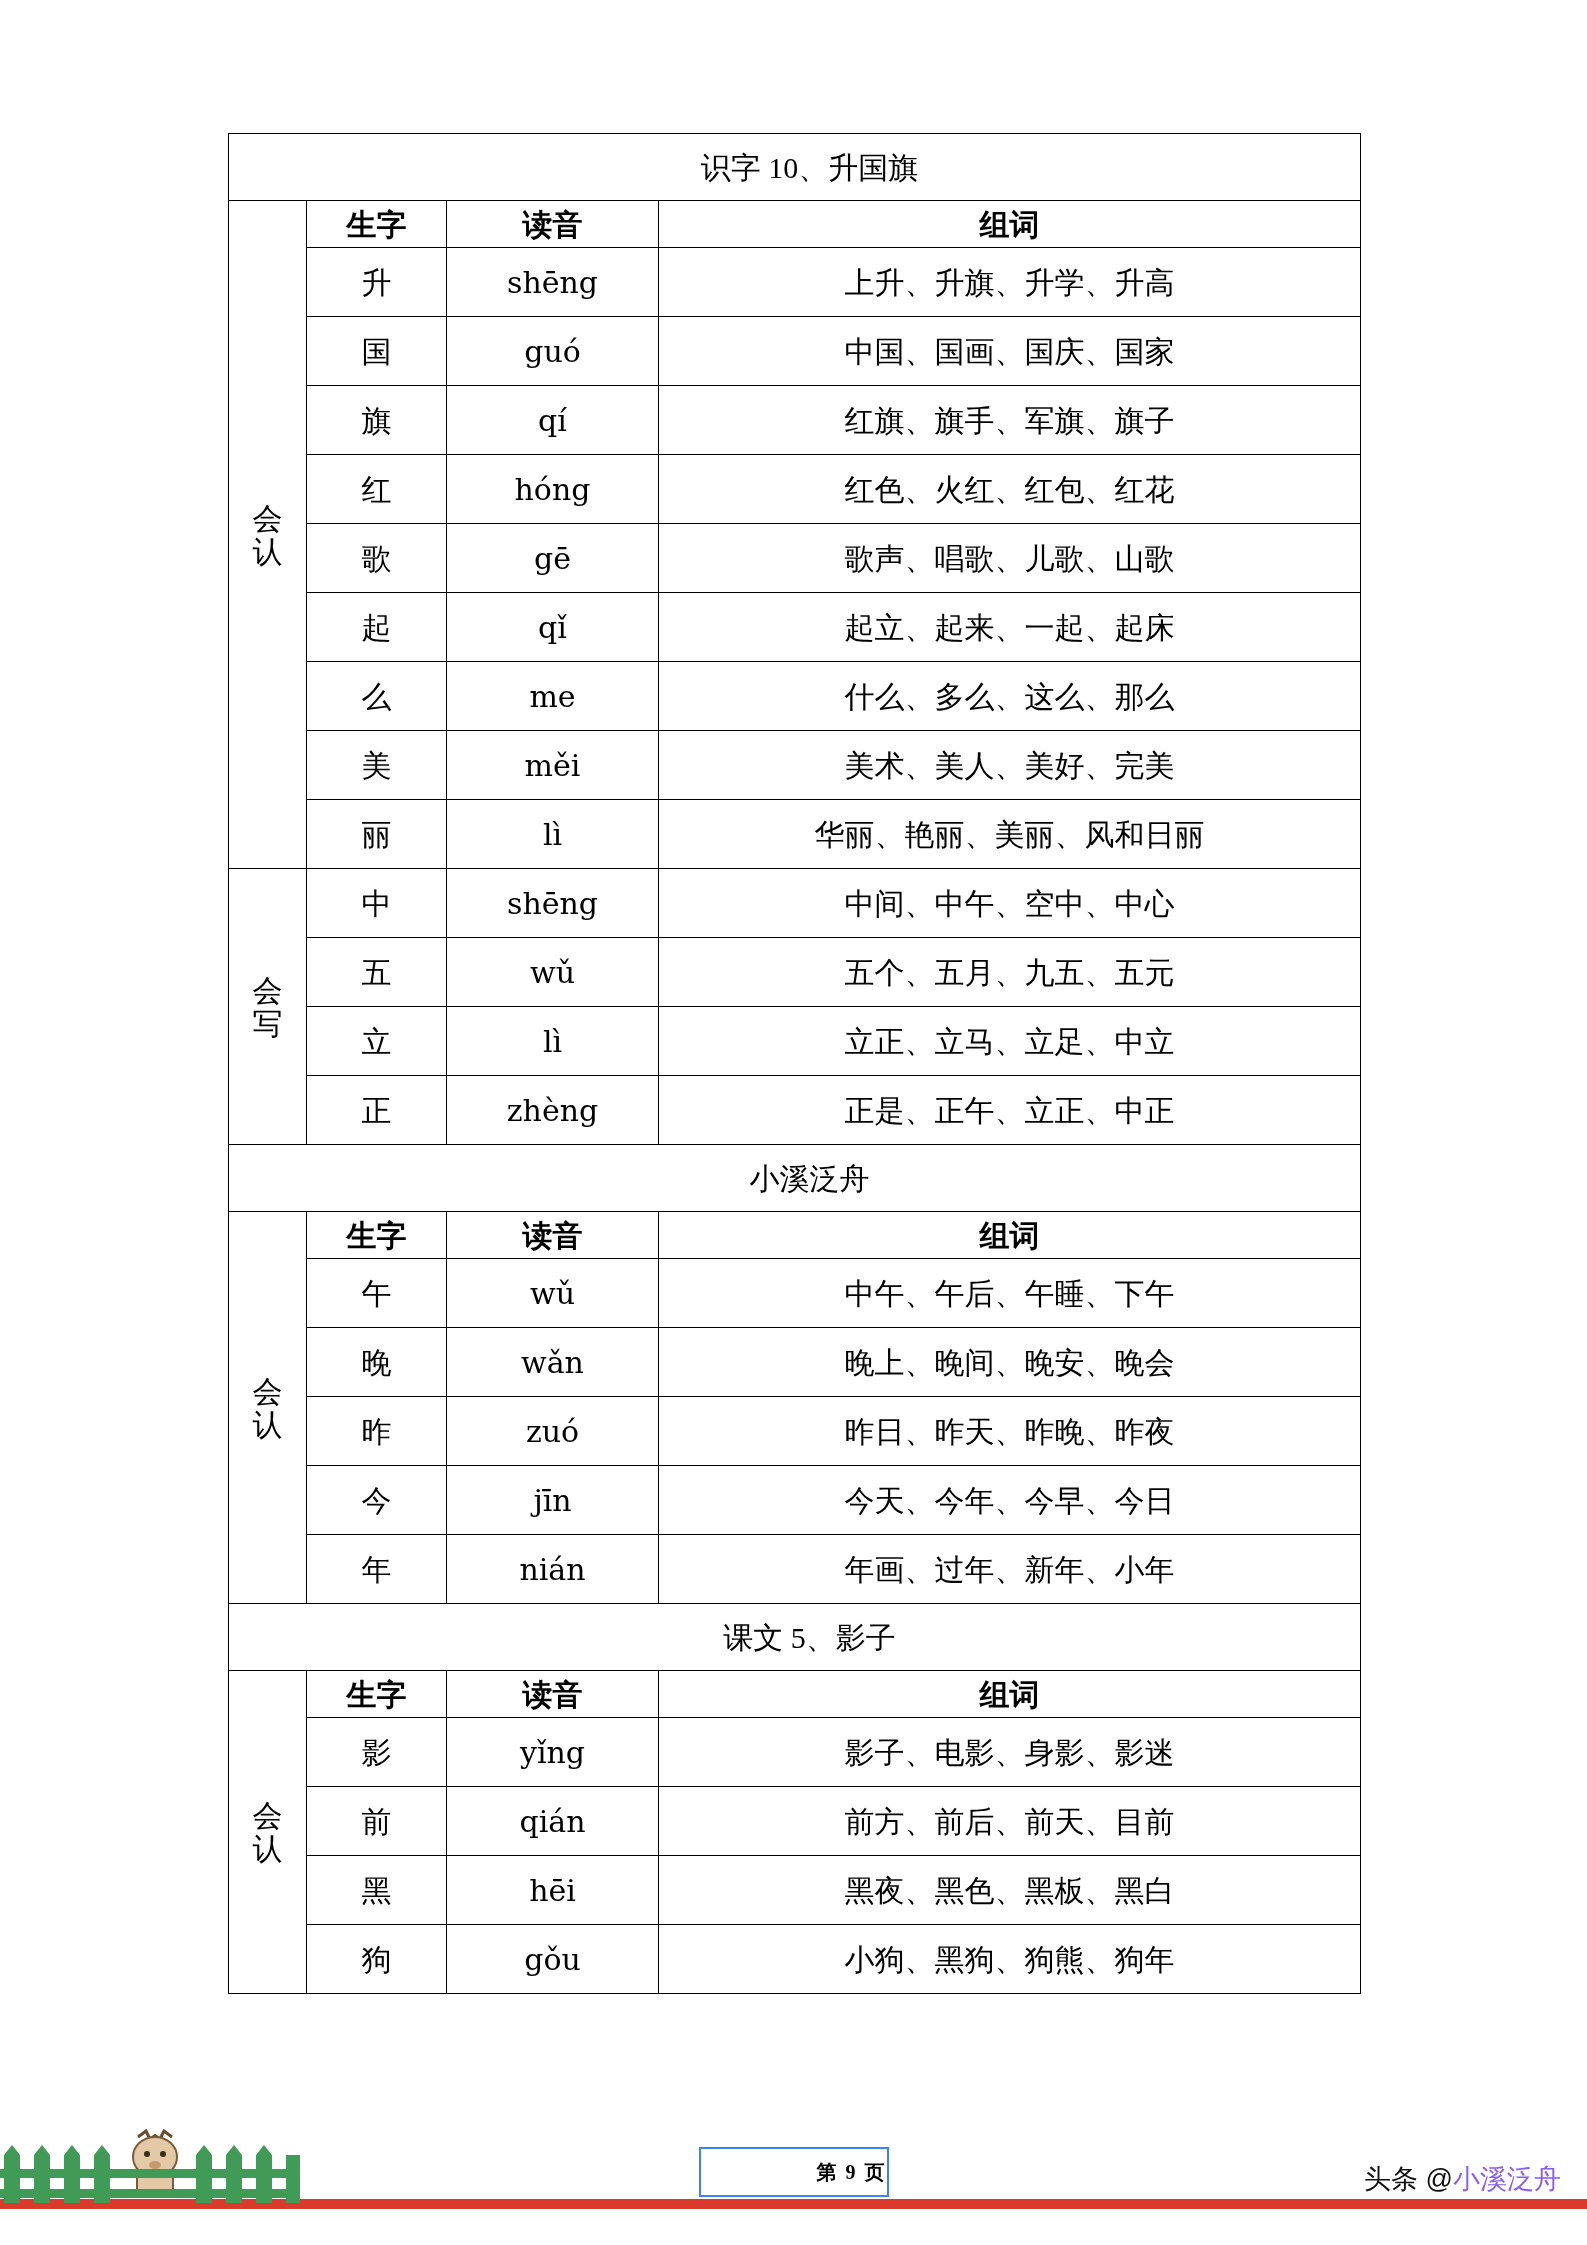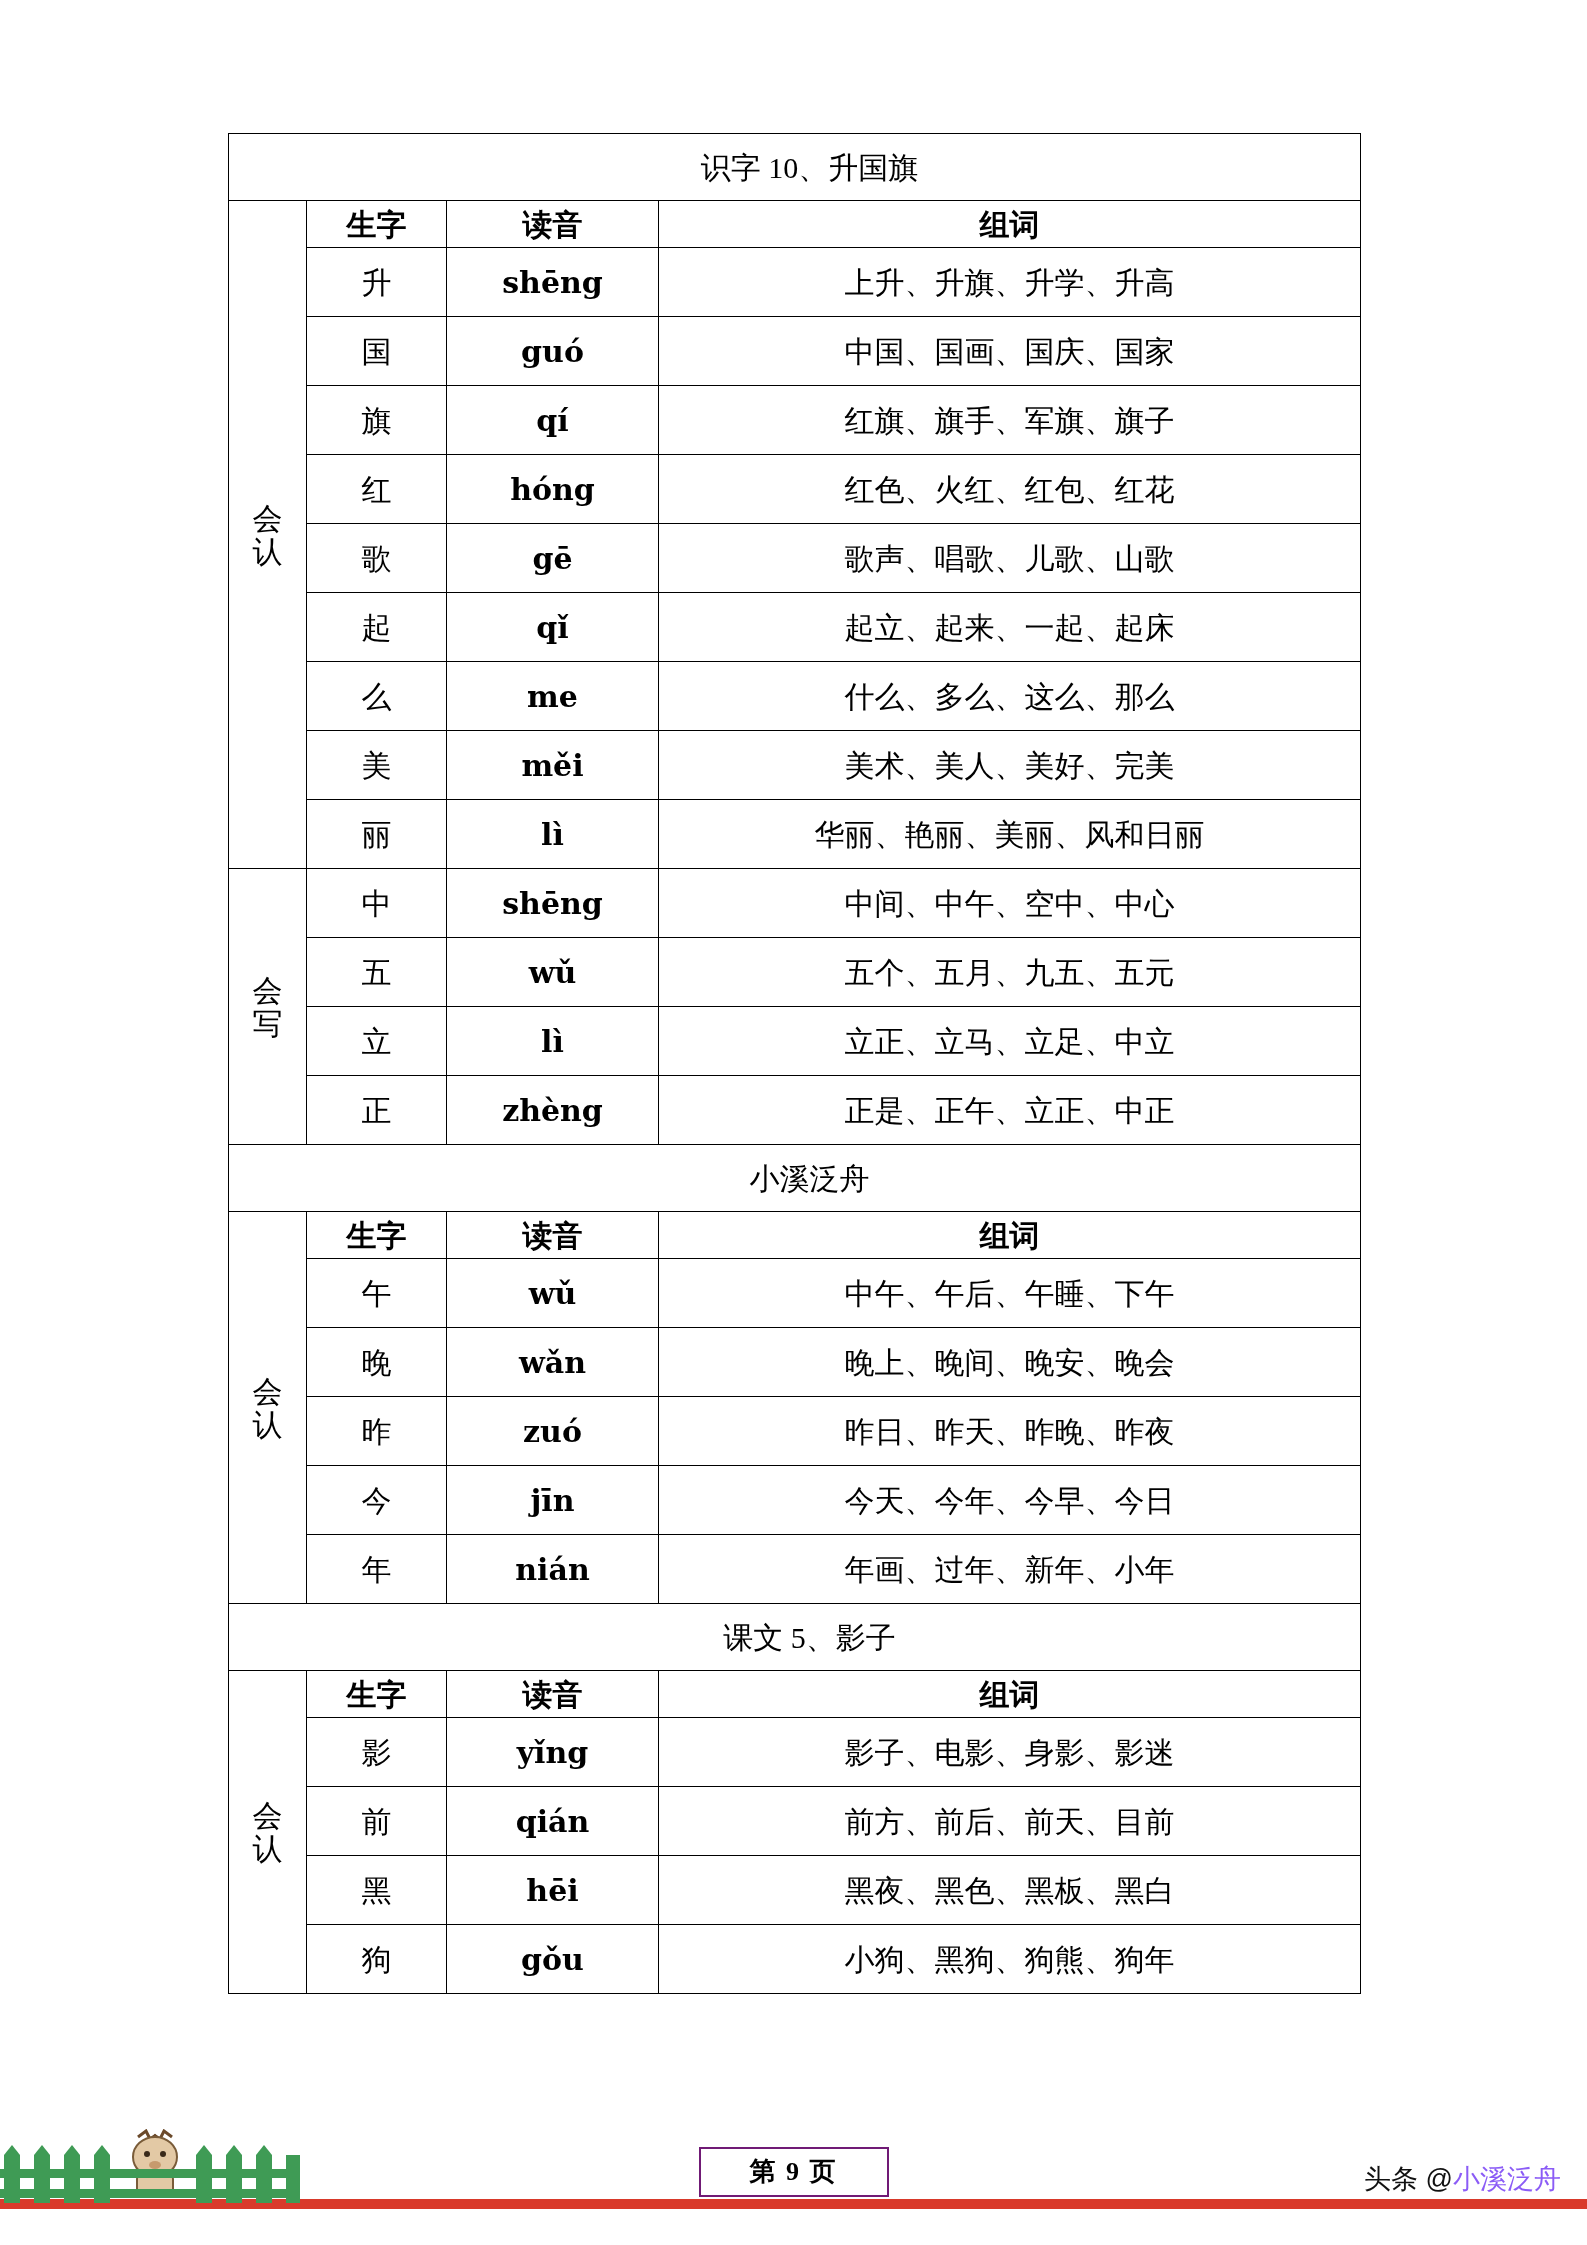--- a/index.html
+++ b/index.html
@@ -64,21 +64,20 @@
     letter-spacing: 0;
   }
   .cat span { display: block; }
   .row-h { height: 69px; }
   .ch {
     font-size: 36px;
   }
   .pin {
     font-size: 31px;
     font-family: "DejaVu Serif", serif;
-    font-weight: bold;
   }
   .words {
     font-size: 32px;
     text-align: center;
   }
 
   
   .footer-band {
     position: absolute;
     left: 0;
@@ -102,24 +101,24 @@
     height: 74px;
   }
   .page-num {
     position: absolute;
     left: 50%;
     transform: translateX(-50%);
     bottom: 48px;
     min-width: 186px;
     height: 46px;
     line-height: 46px;
-    text-align: center;
+    text-align: right;
     background: #ffffff;
-    border: 2px solid #701a75;
-    font-size: 26px;
+    border: 2px solid #3b82f6;
+    font-size: 20px;
     font-weight: bold;
     font-family: "Liberation Serif", serif;
     letter-spacing: 2px;
   }
   .watermark {
     position: absolute;
     right: 26px;
     bottom: 48px;
     font-size: 27px;
     font-family: "Liberation Sans", sans-serif;

